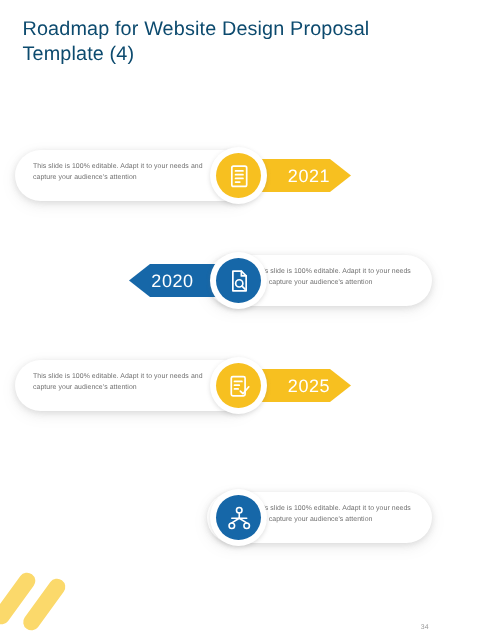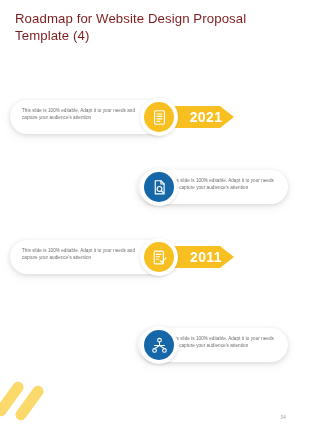--- a/index.html
+++ b/index.html
@@ -18,21 +18,21 @@
 
   
   .slide-title {
     position: absolute;
     left: 15px;
     top: 10px;
     width: 250px;
     font-size: 13.2px;
     line-height: 17px;
     font-weight: 400;
-    color: #7f1d1d;
+    color: #0c4a6e;
     letter-spacing: 0.1px;
   }
 
   
   .roadmap {
     position: absolute;
     left: 0;
     top: 88px;
     width: 296px;
     height: 290px;
@@ -82,22 +82,22 @@
     display: flex;
     align-items: center;
     justify-content: center;
   }
   .chevron-shape {
     position: absolute;
     inset: 0;
   }
   .year-label {
     position: relative;
-    font-size: 14px;
-    font-weight: 700;
+    font-size: 12px;
+    font-weight: 400;
     color: #ffffff;
     letter-spacing: 0.4px;
   }
   
   .chevron-right { left: 168px; }
   .chevron-right .year-label { margin-left: 10px; }
   
   .chevron-left  { left: 86px; }
   .chevron-left  .year-label { margin-left: -8px; }
 
@@ -191,20 +191,27 @@
       </div>
     </div>
   </div>
 
   <div class="row row-r2">
 
     <div class="card card-right">
       <div class="card-text">This slide is 100% editable. Adapt it to your needs and capture your audience's attention</div>
     </div>
 
+    <div class="chevron chevron-left">
+      <svg class="chevron-shape" viewBox="0 0 66 22" preserveAspectRatio="none">
+        <path d="M66,0 H14 L0,11 L14,22 H66 Z" fill="#1667A8"></path>
+        <path d="M66,3 a8,8 0 0 1 0,16 Z" fill="#ffffff"></path>
+      </svg>
+      <span class="year-label">2020</span>
+    </div>
 
     <div class="icon-circle icon-blue icon-mid-left">
       <div class="icon-inner">
         <svg width="17" height="17" viewBox="0 0 24 24" fill="none" stroke="#ffffff" stroke-width="1.6" stroke-linecap="round" stroke-linejoin="round">
           <path d="M6 2.5 h8 l4.5 4.5 v14 H6 Z"></path>
           <polyline points="14,2.5 14,7 18.5,7"></polyline>
           <circle cx="12" cy="14" r="3.4"></circle>
           <line x1="14.6" y1="16.6" x2="17.4" y2="19.4"></line>
         </svg>
       </div>
@@ -215,21 +222,21 @@
 
     <div class="card card-left">
       <div class="card-text">This slide is 100% editable. Adapt it to your needs and capture your audience's attention</div>
     </div>
 
     <div class="chevron chevron-right">
       <svg class="chevron-shape" viewBox="0 0 66 22" preserveAspectRatio="none">
         <path d="M0,0 H52 L66,11 L52,22 H0 Z" fill="#F7C020"></path>
         <path d="M0,3 a8,8 0 0 0 0,16 Z" fill="#ffffff"></path>
       </svg>
-      <span class="year-label">2011</span>
+      <span class="year-label">2025</span>
     </div>
 
     <div class="icon-circle icon-yellow icon-mid-right">
       <div class="icon-inner">
         <svg width="17" height="17" viewBox="0 0 24 24" fill="none" stroke="#ffffff" stroke-width="1.6" stroke-linecap="round" stroke-linejoin="round">
           <rect x="4.5" y="3" width="13" height="18" rx="1.5"></rect>
           <line x1="7.5" y1="7.5" x2="14.5" y2="7.5"></line>
           <line x1="7.5" y1="11" x2="12" y2="11"></line>
           <line x1="7.5" y1="14.5" x2="11" y2="14.5"></line>
           <polyline points="13,16.5 15.5,19 21,12.5"></polyline>

